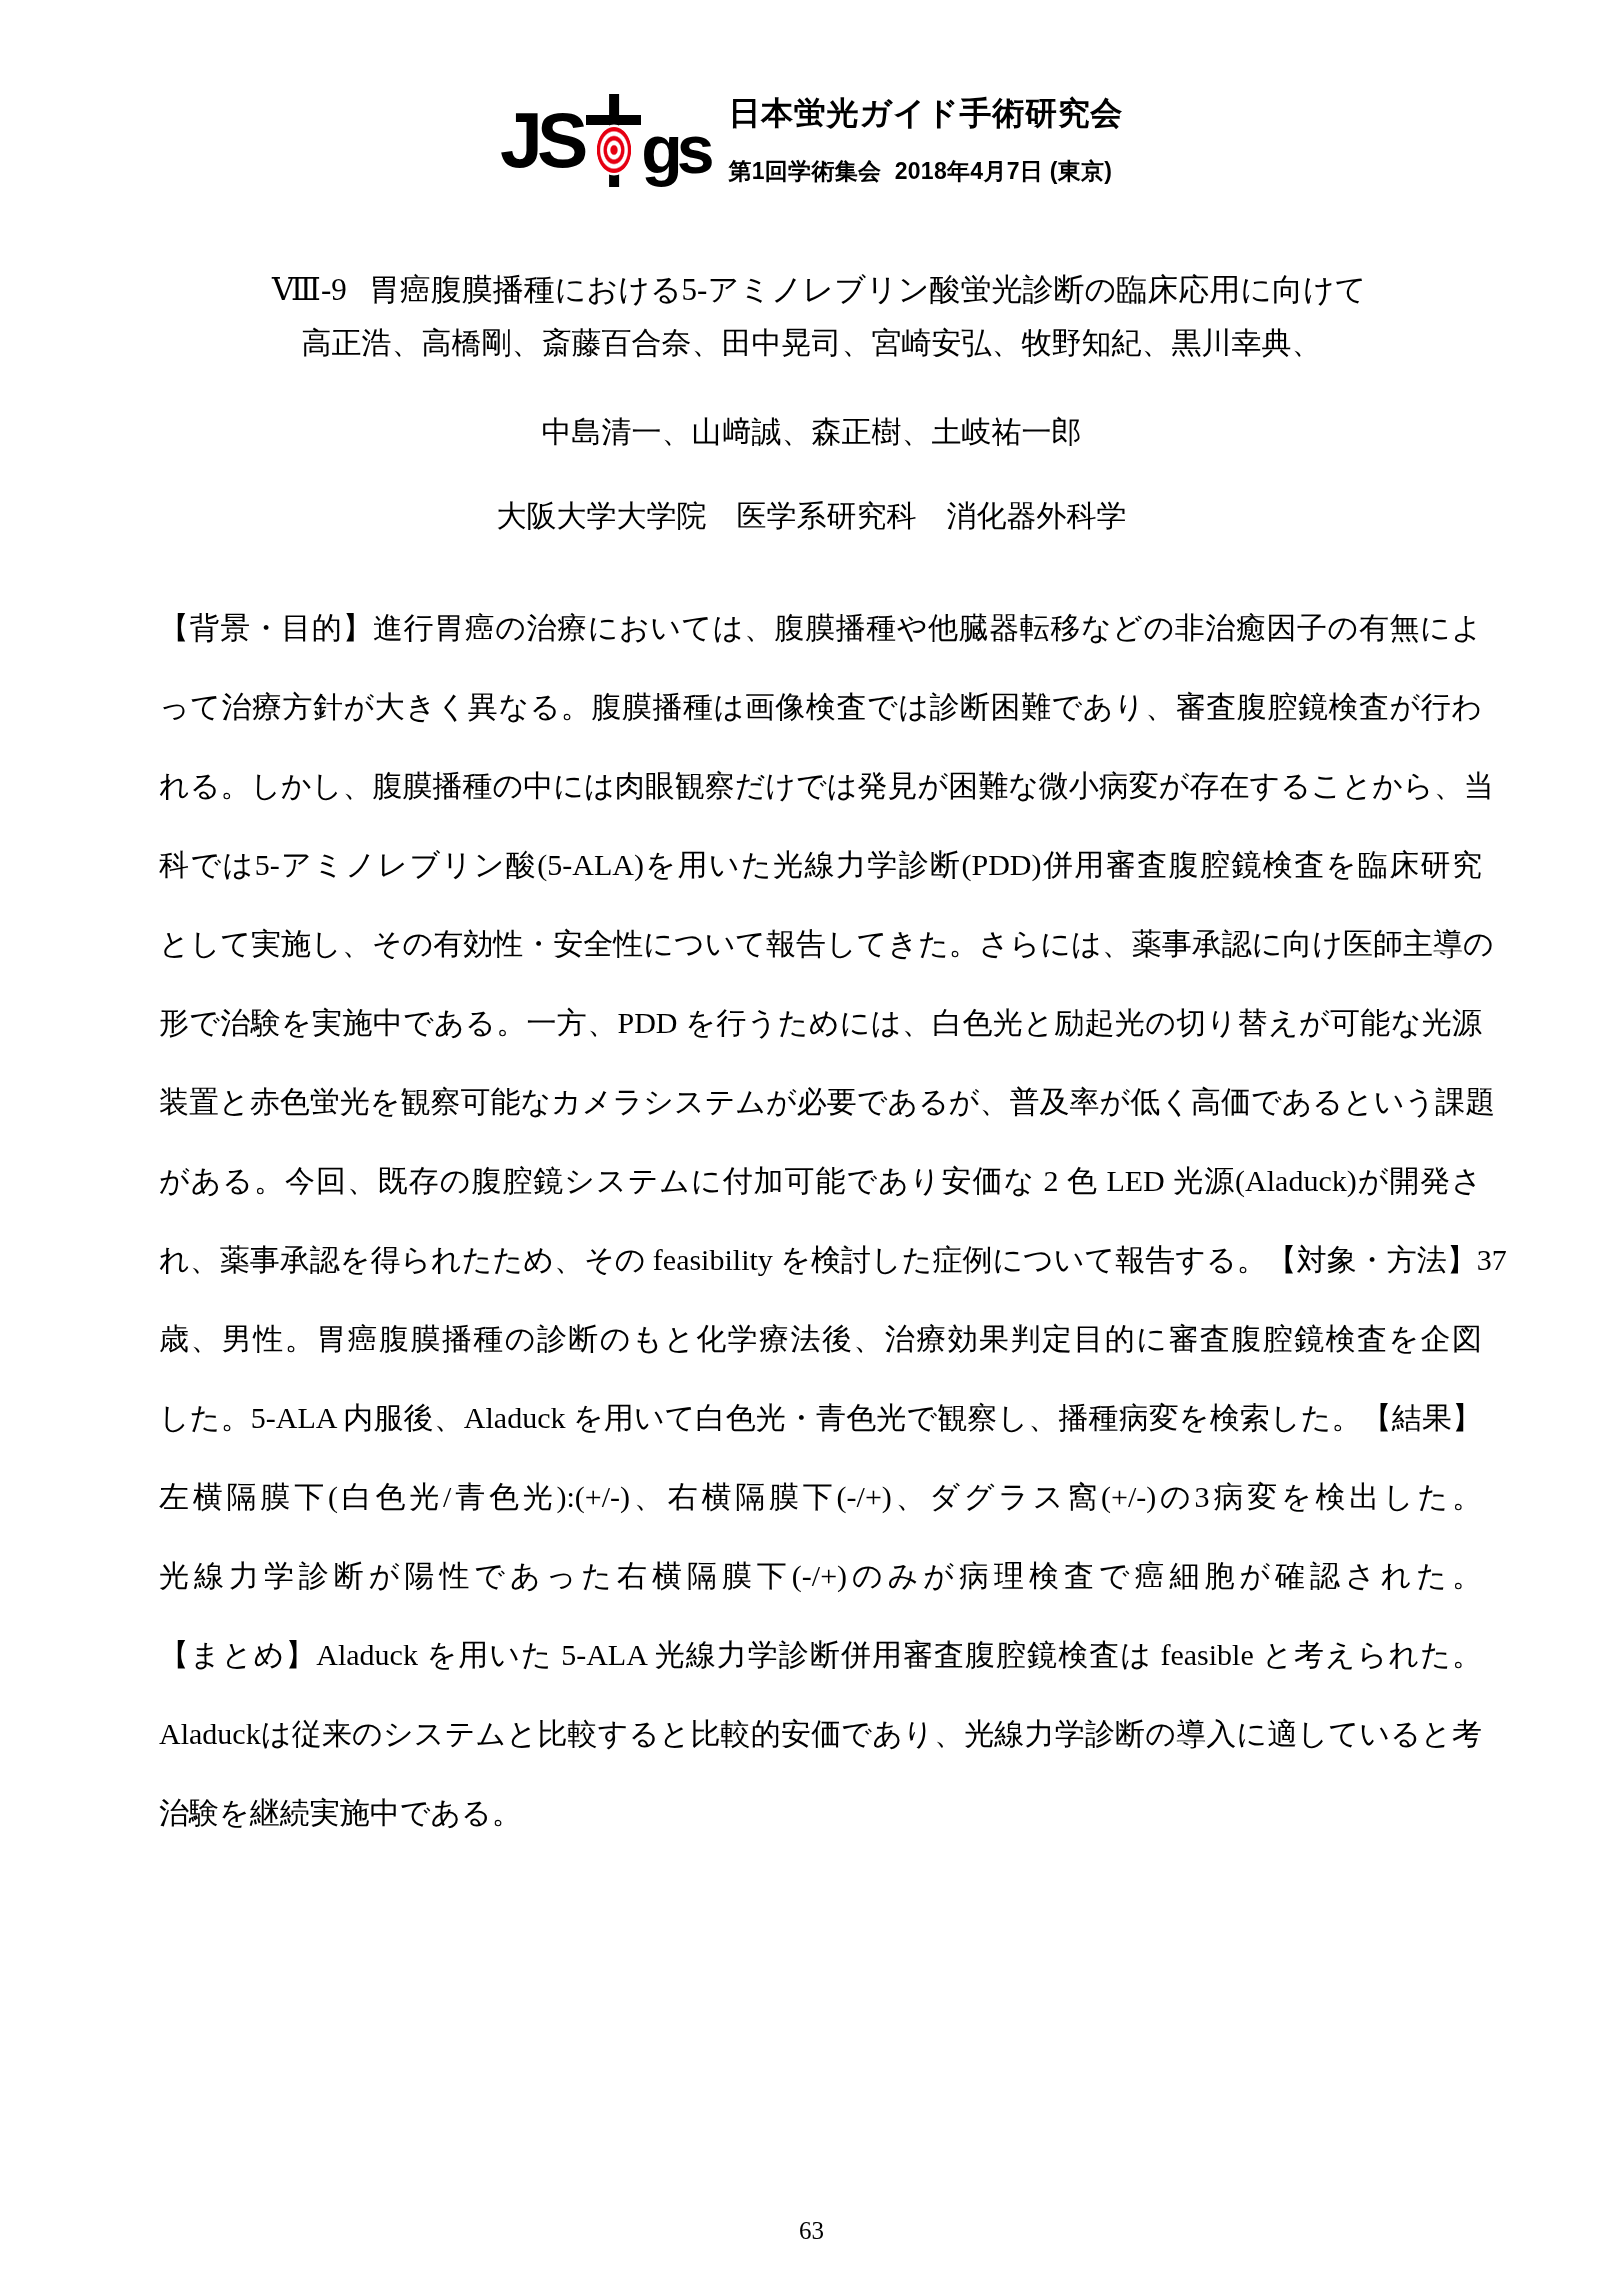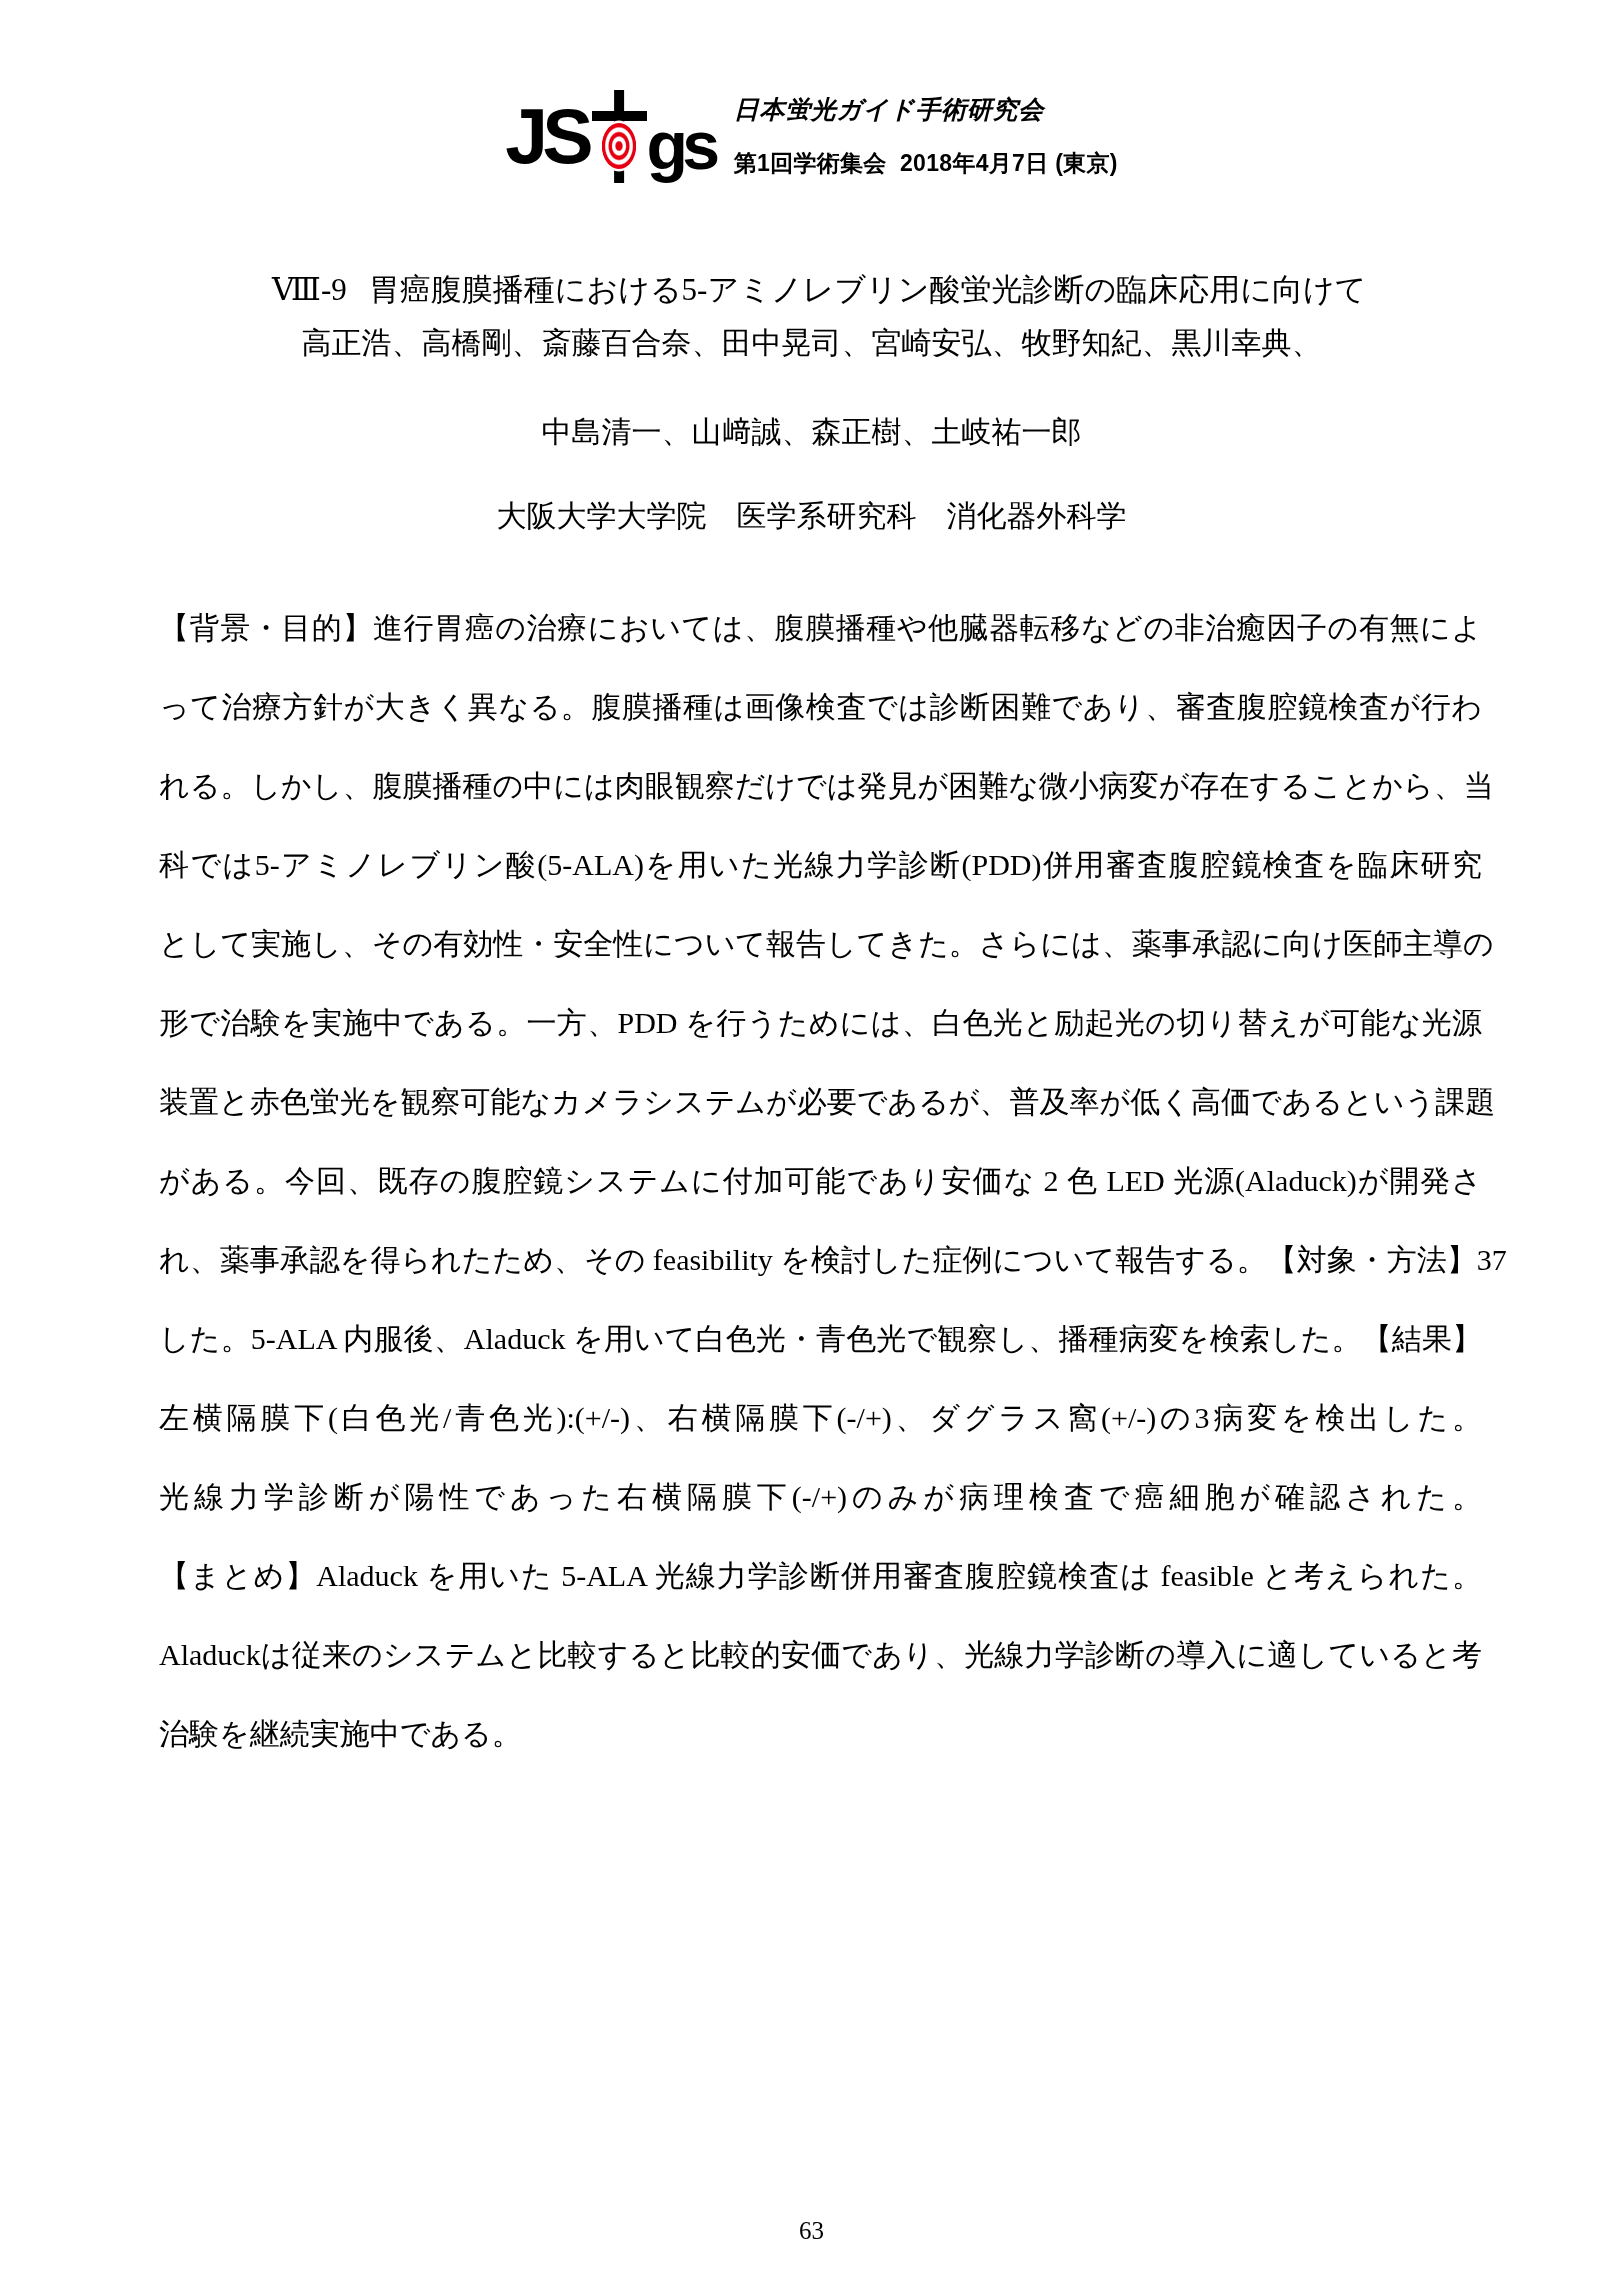--- a/index.html
+++ b/index.html
@@ -79,21 +79,21 @@
       #e60012 0 16%, #ffffff 22% 34%,
       #e60012 40% 52%, #ffffff 58% 70%,
       #e60012 76% 88%, #ffffff 92% 100%);
     z-index: 2;
   }
   .header-text {
     font-family: "Liberation Sans", "DejaVu Sans", sans-serif;
     font-weight: bold;
     white-space: pre;
   }
-  .org-name { font-size: 25px; line-height: 1.15; letter-spacing: 0.7px; font-style: italic; }
+  .org-name { font-size: 32px; line-height: 1.15; letter-spacing: 0.7px; }
   .meeting-info { font-size: 23px; line-height: 1.2; margin-top: 2.6px; letter-spacing: 0.3px; }
 
   
   .title-row {
     position: absolute;
     top: 234px;
     left: 0;
     width: 100%;
     text-align: center;
     font-size: 31px;
@@ -171,20 +171,21 @@
 <div class="abstract-body">
   <div class="body-line">【背景・目的】進行胃癌の治療においては、腹膜播種や他臓器転移などの非治癒因子の有無によ</div>
   <div class="body-line">って治療方針が大きく異なる。腹膜播種は画像検査では診断困難であり、審査腹腔鏡検査が行わ</div>
   <div class="body-line">れる。しかし、腹膜播種の中には肉眼観察だけでは発見が困難な微小病変が存在することから、当</div>
   <div class="body-line">科では5-アミノレブリン酸(5-ALA)を用いた光線力学診断(PDD)併用審査腹腔鏡検査を臨床研究</div>
   <div class="body-line">として実施し、その有効性・安全性について報告してきた。さらには、薬事承認に向け医師主導の</div>
   <div class="body-line">形で治験を実施中である。一方、PDD を行うためには、白色光と励起光の切り替えが可能な光源</div>
   <div class="body-line">装置と赤色蛍光を観察可能なカメラシステムが必要であるが、普及率が低く高価であるという課題</div>
   <div class="body-line">がある。今回、既存の腹腔鏡システムに付加可能であり安価な 2 色 LED 光源(Aladuck)が開発さ</div>
   <div class="body-line">れ、薬事承認を得られたため、その feasibility を検討した症例について報告する。【対象・方法】37</div>
+  <div class="body-line">歳、男性。胃癌腹膜播種の診断のもと化学療法後、治療効果判定目的に審査腹腔鏡検査を企図</div>
   <div class="body-line">した。5-ALA 内服後、Aladuck を用いて白色光・青色光で観察し、播種病変を検索した。【結果】</div>
   <div class="body-line">左横隔膜下(白色光/青色光):(+/-)、右横隔膜下(-/+)、ダグラス窩(+/-)の3病変を検出した。</div>
   <div class="body-line">光線力学診断が陽性であった右横隔膜下(-/+)のみが病理検査で癌細胞が確認された。</div>
   <div class="body-line">【まとめ】Aladuck を用いた 5-ALA 光線力学診断併用審査腹腔鏡検査は feasible と考えられた。</div>
   <div class="body-line">Aladuckは従来のシステムと比較すると比較的安価であり、光線力学診断の導入に適していると考</div>
   <div class="body-line">治験を継続実施中である。</div>
 </div>
 
 <div class="page-number">63</div>
 

